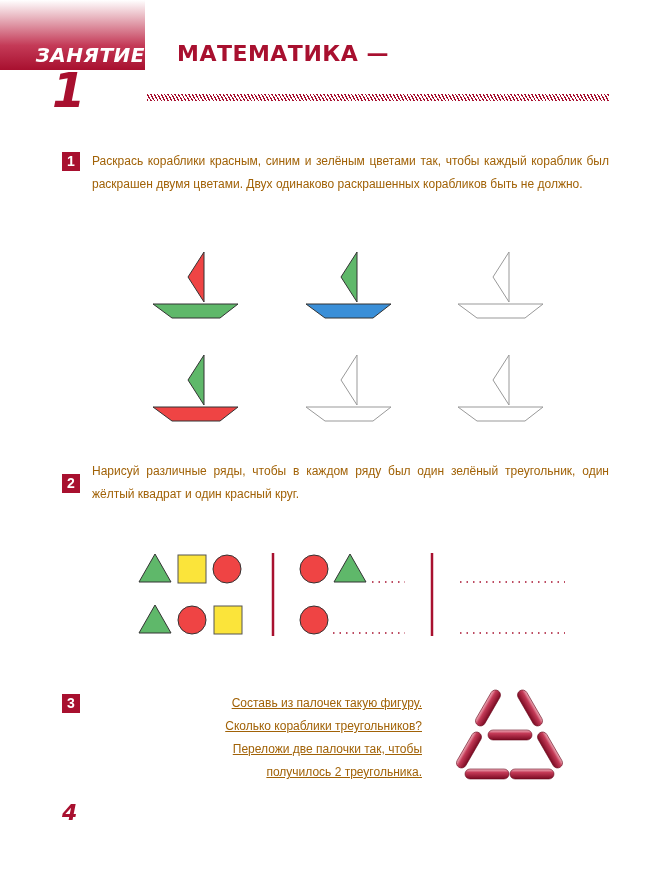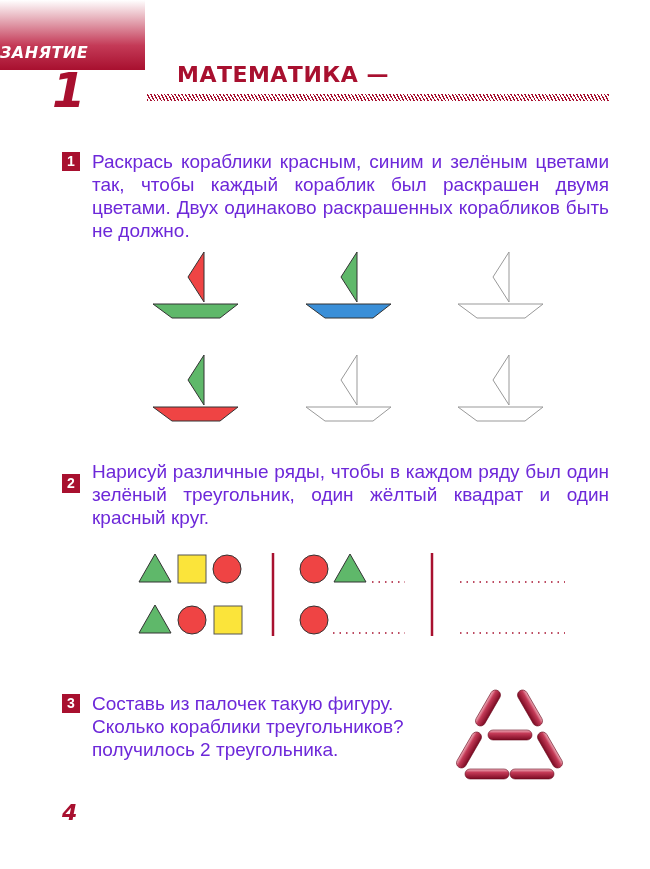--- a/index.html
+++ b/index.html
@@ -1,29 +1,29 @@
 <!DOCTYPE html>
 <html><head>
 <meta charset="utf-8">
 <style>
   html, body { margin:0; padding:0; background:#fff; }
   body { width:650px; height:869px; position:relative; overflow:hidden;
          font-family:"DejaVu Sans", sans-serif; color:#222; }
   .lesson-box { position:absolute; left:0; top:0; width:145px; height:70px;
     background:linear-gradient(to bottom, #ffffff 0%, #e8b5bf 25%, #c43a57 65%, #a8102f 100%); }
-  .lesson-label { position:absolute; left:0; width:145px; top:43px; text-align:left;
-    color:#fff; font-style:italic; font-weight:bold; font-size:16px; letter-spacing:0.5px; }
+  .lesson-label { position:absolute; left:0; width:145px; top:43px; text-align:right;
+    color:#fff; font-style:italic; font-weight:bold; font-size:20px; letter-spacing:0.5px; }
   .lesson-num { position:absolute; left:52px; top:66px; color:#a8102f;
     font-style:italic; font-weight:bold; font-size:48px; line-height:1; }
   .title { position:absolute; left:177px; top:40px; color:#a8102f; font-weight:bold;
-    font-size:22px; line-height:27px; letter-spacing:0.5px; font-family:"DejaVu Sans", sans-serif;margin-top:21px; }
+    font-size:22px; line-height:27px; letter-spacing:0.5px; font-family:"DejaVu Sans", sans-serif; }
   .hatch { position:absolute; left:147px; top:94px; width:462px; height:7px;
     background:repeating-linear-gradient(60deg, #a8102f 0px, #a8102f 1.2px, transparent 1.2px, transparent 3px); }
   .task { position:absolute; left:92px; font-family:"Liberation Sans", sans-serif;
-    font-size:19px; line-height:23px; color:#6d28d9; text-align:justify; }
+    font-size:12px; line-height:23px; color:#a16207; text-align:justify; }
   .task-num { position:absolute; left:62px; width:18px; height:19px; background:#a8102f;
     color:#fff; font-family:"Liberation Sans", sans-serif; font-weight:bold; font-size:14px;
     text-align:center; line-height:19px; }
   .boats svg, .shapes svg, .sticks svg { position:absolute; }
   .page-num { position:absolute; left:62px; top:800px; color:#a8102f; font-style:italic;
     font-weight:bold; font-size:22px; }
 </style>
 </head>
 <body>
 
@@ -96,23 +96,24 @@
     <line x1="203" y1="85" x2="275" y2="85" stroke="#a8102f" stroke-width="1.5" stroke-dasharray="1.5,5"></line>
 
     <line x1="302" y1="5" x2="302" y2="88" stroke="#a8102f" stroke-width="2.5"></line>
 
     <line x1="330" y1="34" x2="435" y2="34" stroke="#a8102f" stroke-width="1.5" stroke-dasharray="1.5,5"></line>
     <line x1="330" y1="85" x2="435" y2="85" stroke="#a8102f" stroke-width="1.5" stroke-dasharray="1.5,5"></line>
   </svg>
 </div>
 
 <div class="task-num" style="top:694px">3</div>
-<div class="task" style="top:692px; width:330px; text-align:left;">
+<div class="task" style="top:692px; width:330px; text-align:right;text-decoration:underline;">
   <div>Составь из палочек такую фигуру.</div>
   <div>Сколько кораблики треугольников?</div>
+  <div>Переложи две палочки так, чтобы</div>
   <div>получилось 2 треугольника.</div>
 </div>
 
 <div class="sticks">
   <svg style="left:452px;top:684px" width="115" height="100" viewBox="0 0 115 100">
     <defs>
       <linearGradient id="stk" x1="0" y1="0" x2="0" y2="1">
         <stop offset="0" stop-color="#f2b5c0"></stop>
         <stop offset="0.35" stop-color="#c43a57"></stop>
         <stop offset="1" stop-color="#7a0a22"></stop>

